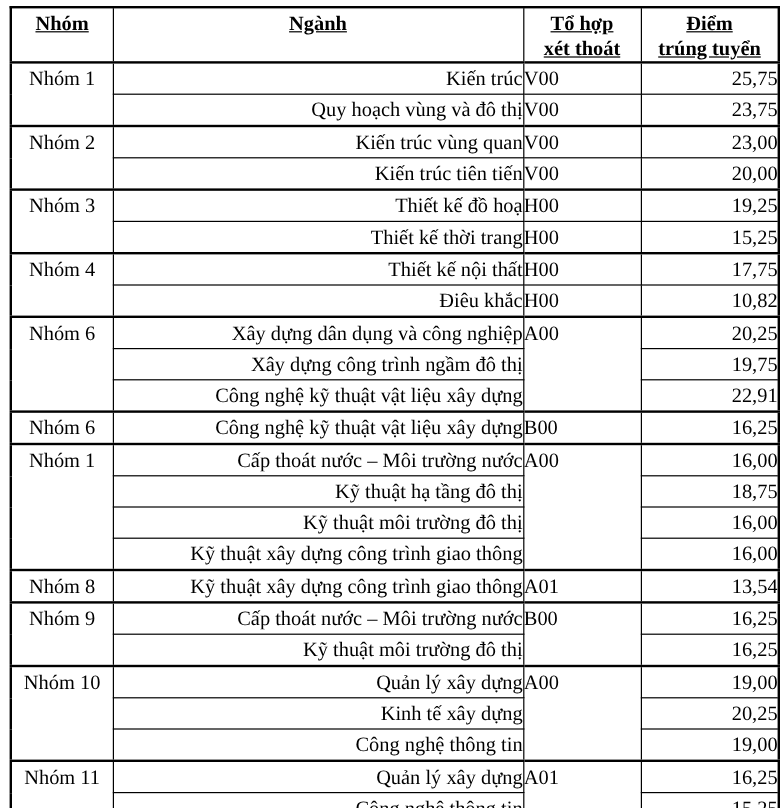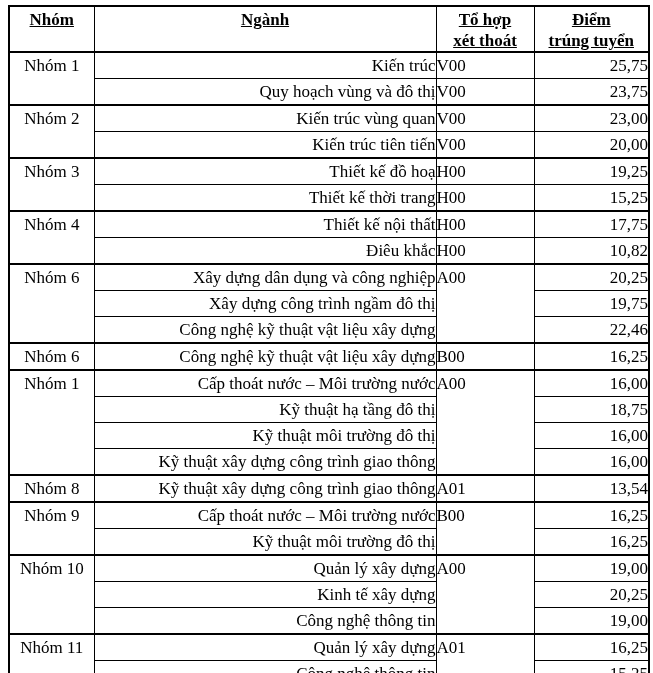--- a/index.html
+++ b/index.html
@@ -138,21 +138,21 @@
         <td class="col-major">Xây dựng dân dụng và công nghiệp</td>
         <td class="col-combo" rowspan="3">A00</td>
         <td class="col-score">20,25</td>
       </tr>
       <tr>
         <td class="col-major">Xây dựng công trình ngầm đô thị</td>
         <td class="col-score">19,75</td>
       </tr>
       <tr>
         <td class="col-major">Công nghệ kỹ thuật vật liệu xây dựng</td>
-        <td class="col-score">22,46</td>
+        <td class="col-score">22,91</td>
       </tr>
       <tr class="group-first">
         <td class="col-group">Nhóm 6</td>
         <td class="col-major">Công nghệ kỹ thuật vật liệu xây dựng</td>
         <td class="col-combo">B00</td>
         <td class="col-score">16,25</td>
       </tr>
       <tr class="group-first">
         <td class="col-group" rowspan="4">Nhóm 1</td>
         <td class="col-major">Cấp thoát nước – Môi trường nước</td>

